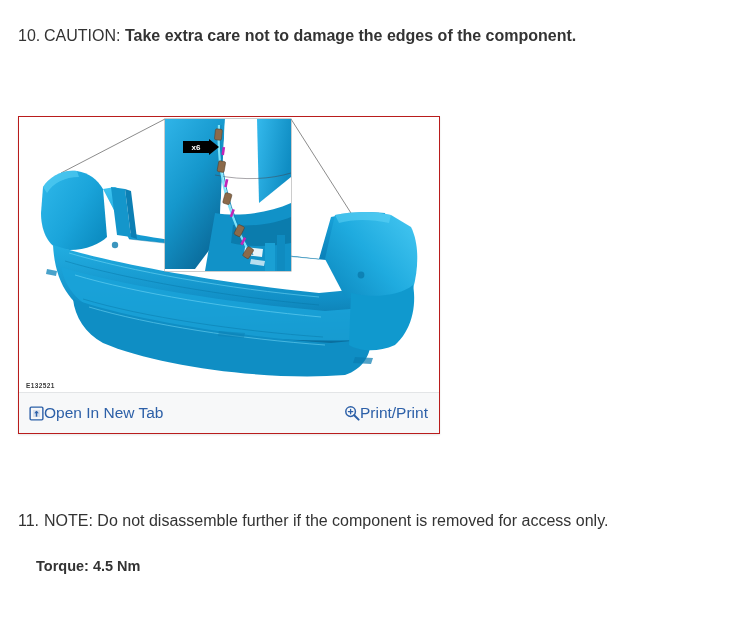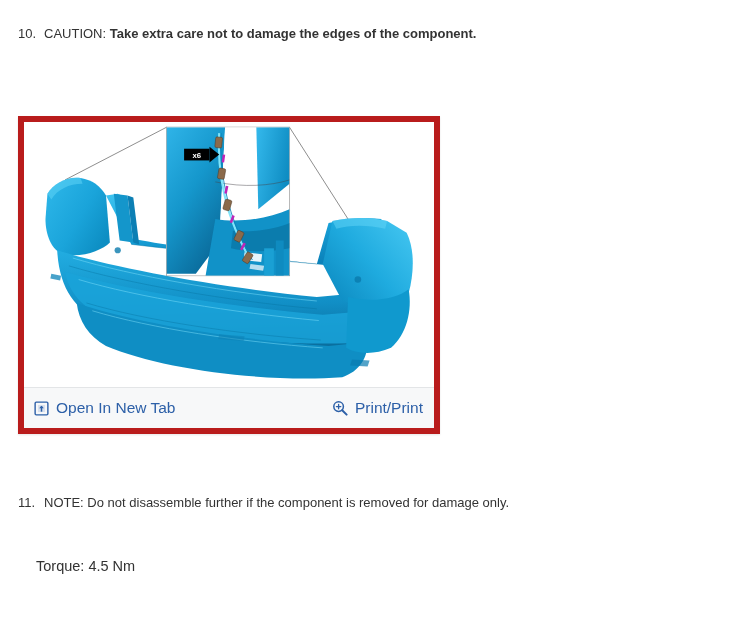--- a/index.html
+++ b/index.html
@@ -16,58 +16,58 @@
     font-family: "Liberation Sans", sans-serif;
     color: #2b2b2b;
     overflow: hidden;
   }
 
   
   .step {
     position: absolute;
     display: flex;
     align-items: flex-start;
-    font-size: 13px;
+    font-size: 16px;
     line-height: 1.35;
     color: #333333;
     white-space: nowrap;
   }
   .step-num {
     width: 26px;
     min-width: 26px;
     text-align: left;
     font-weight: 400;
     color: #333333;
   }
   .step-body { font-weight: 400; }
   .step-body.all-bold { font-weight: 700; }
   .kw { font-weight: 400; }
 
   #step-10 { left: 18px; top: 25px; }
-  #step-11 { left: 18px; top: 494px; }
+  #step-11 { left: 18px; top: 510px; }
 
   .torque-line {
     position: absolute;
     left: 36px;
     top: 558px;
     font-size: 14.5px;
     color: #333333;
-    font-weight: 400;
+    font-weight: 700;
     white-space: nowrap;
   }
 
   
   #graphic-panel {
     position: absolute;
     left: 18px;
     top: 116px;
     width: 422px;
     height: 318px;
     background: #ffffff;
-    border: 6px solid #b91c1c;
+    border: 1px solid #b91c1c;
     box-shadow: 0 1px 2px rgba(0,0,0,0.10);
   }
   .figure-area {
     position: absolute;
     left: 0; top: 0;
     width: 100%;
     height: 277px;
     background: #ffffff;
     overflow: hidden;
   }
@@ -94,21 +94,21 @@
     background: #f7f8f9;
     border-top: 1px solid #e3e5e7;
     display: flex;
     align-items: center;
     justify-content: space-between;
     padding: 0 11px 0 9px;
   }
   .tool-link {
     display: flex;
     align-items: center;
-    gap: 7px;
+    gap: 0;
     color: #2d60a8;
     font-size: 15.5px;
     text-decoration: none;
     cursor: pointer;
     white-space: nowrap;
   }
   .tool-icon {
     display: inline-flex;
     align-items: center;
     justify-content: center;
@@ -298,16 +298,16 @@
         </svg>
       </span>
       <span class="tool-label">Print/Print</span>
     </a>
 
   </div>
 </div>
 
 <div class="step" id="step-11">
   <span class="step-num">11.</span>
-  <span class="step-body"><span class="kw">NOTE:</span><span> Do not disassemble further if the component is removed for damage only.</span></span>
+  <span class="step-body"><span class="kw">NOTE:</span><span> Do not disassemble further if the component is removed for access only.</span></span>
 </div>
 
 <div class="torque-line">Torque: 4.5 Nm</div>
 
 </body></html>

